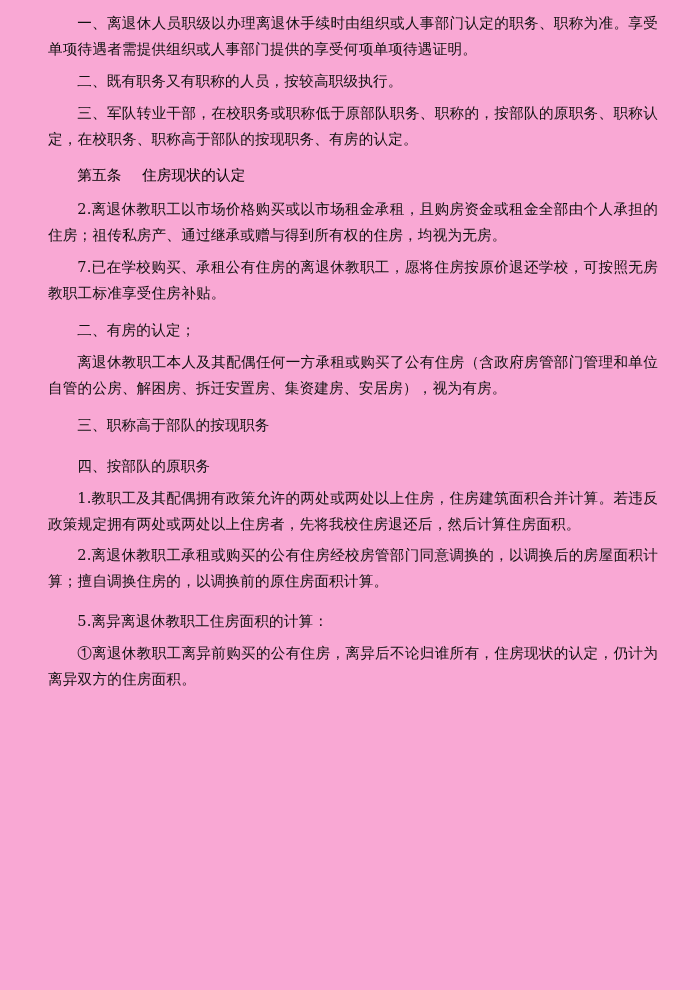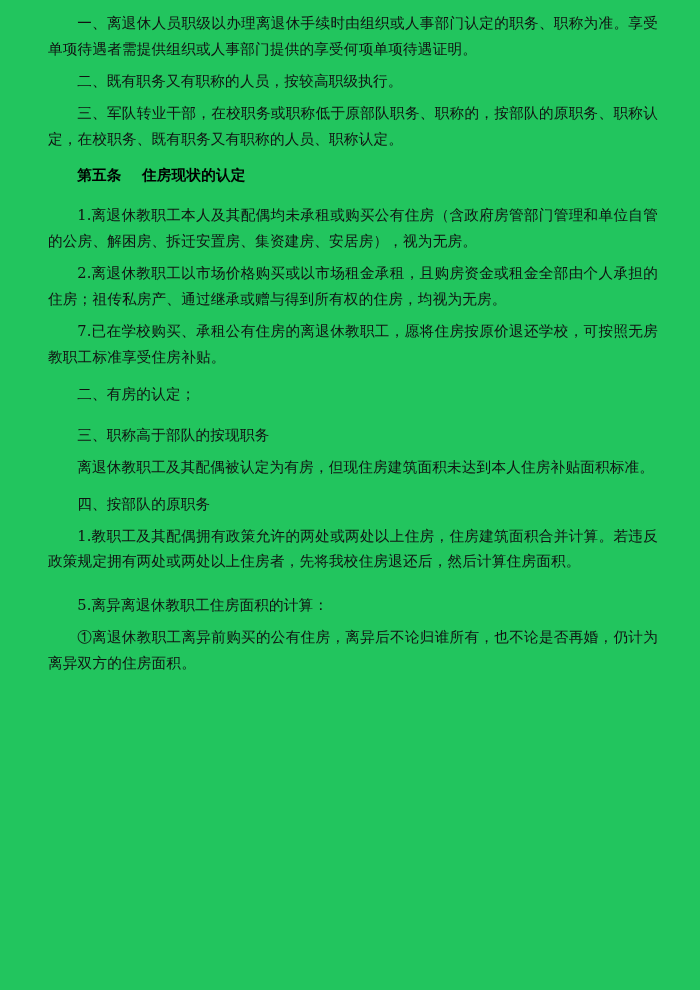--- a/index.html
+++ b/index.html
@@ -12,38 +12,38 @@
     background: #ffffff;
     font-family: "DejaVu Serif", "Liberation Serif", serif;
     color: #000000;
   }
   .page {
     position: relative;
     width: 700px;
     height: 990px;
     box-sizing: border-box;
     padding: 10px 42px 10px 48px;
-    background: #22c55e;
+    background: #f9a8d4;
   }
   .doc-body {
     font-size: 14.6px;
     line-height: 1.78;
     text-align: justify;
     text-justify: inter-ideograph;
     letter-spacing: 0.2px;
   }
   .para {
     margin: 0 0 2px 0;
     text-indent: 2em;
     color: #111111;
   }
   .heading {
-    margin: 10px 0 10px 0;
+    margin: 10px 0 0 0;
     text-indent: 2em;
-    font-weight: bold;
+    font-weight: normal;
     color: #000000;
   }
   .heading .sp {
     display: inline-block;
     width: 1.4em;
   }
   .spacer-sm { height: 4px; }
   .spacer-md { height: 9px; }
 </style>
 </head>
@@ -51,57 +51,57 @@
 
 <div class="page">
   <div class="doc-body">
 
     <p class="para">一、离退休人员职级以办理离退休手续时由组织或人事部门认定的职务、职称为准。享受单项待遇者需提供组织或人事部门提供的享受何项单项待遇证明。</p>
     <div class="spacer-sm"></div>
 
     <p class="para">二、既有职务又有职称的人员，按较高职级执行。</p>
     <div class="spacer-sm"></div>
 
-    <p class="para">三、军队转业干部，在校职务或职称低于原部队职务、职称的，按部队的原职务、职称认定，在校职务、既有职务又有职称的人员、职称认定。</p>
+    <p class="para">三、军队转业干部，在校职务或职称低于原部队职务、职称的，按部队的原职务、职称认定，在校职务、职称高于部队的按现职务、有房的认定。</p>
 
     <p class="heading"><span>第五条</span><span class="sp"></span><span>住房现状的认定</span></p>
 
     <div class="spacer-sm"></div>
 
-    <p class="para">1.离退休教职工本人及其配偶均未承租或购买公有住房（含政府房管部门管理和单位自管的公房、解困房、拆迁安置房、集资建房、安居房），视为无房。</p>
     <div class="spacer-sm"></div>
 
     <p class="para">2.离退休教职工以市场价格购买或以市场租金承租，且购房资金或租金全部由个人承担的住房；祖传私房产、通过继承或赠与得到所有权的住房，均视为无房。</p>
     <div class="spacer-sm"></div>
 
     <p class="para">7.已在学校购买、承租公有住房的离退休教职工，愿将住房按原价退还学校，可按照无房教职工标准享受住房补贴。</p>
     <div class="spacer-md"></div>
 
     <p class="para">二、有房的认定；</p>
     <div class="spacer-sm"></div>
 
+    <p class="para">离退休教职工本人及其配偶任何一方承租或购买了公有住房（含政府房管部门管理和单位自管的公房、解困房、拆迁安置房、集资建房、安居房），视为有房。</p>
     <div class="spacer-md"></div>
 
     <p class="para">三、职称高于部队的按现职务</p>
     <div class="spacer-sm"></div>
 
-    <p class="para">离退休教职工及其配偶被认定为有房，但现住房建筑面积未达到本人住房补贴面积标准。</p>
     <div class="spacer-md"></div>
 
     <p class="para">四、按部队的原职务</p>
     <div class="spacer-sm"></div>
 
     <p class="para">1.教职工及其配偶拥有政策允许的两处或两处以上住房，住房建筑面积合并计算。若违反政策规定拥有两处或两处以上住房者，先将我校住房退还后，然后计算住房面积。</p>
     <div class="spacer-sm"></div>
 
+    <p class="para">2.离退休教职工承租或购买的公有住房经校房管部门同意调换的，以调换后的房屋面积计算；擅自调换住房的，以调换前的原住房面积计算。</p>
     <div class="spacer-sm"></div>
 
     <div class="spacer-sm"></div>
 
     <div class="spacer-sm"></div>
 
     <p class="para">5.离异离退休教职工住房面积的计算：</p>
     <div class="spacer-sm"></div>
 
-    <p class="para">①离退休教职工离异前购买的公有住房，离异后不论归谁所有，也不论是否再婚，仍计为离异双方的住房面积。</p>
+    <p class="para">①离退休教职工离异前购买的公有住房，离异后不论归谁所有，住房现状的认定，仍计为离异双方的住房面积。</p>
 
   </div>
 </div>
 
 </body></html>

